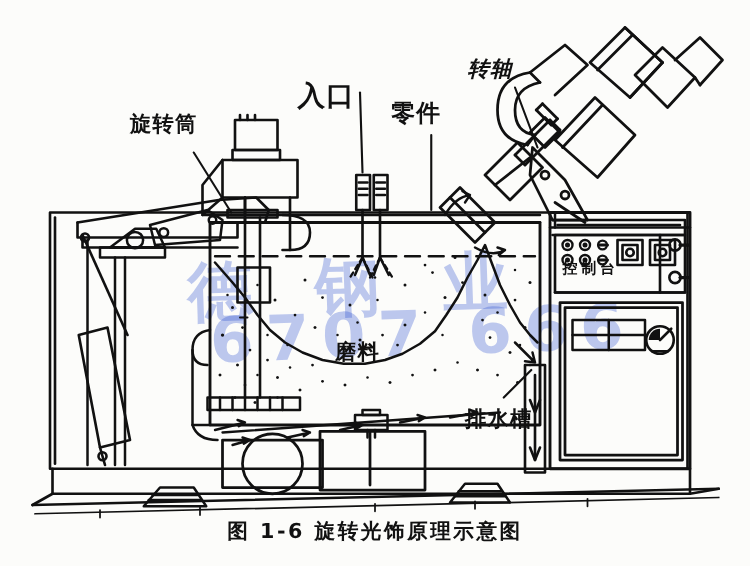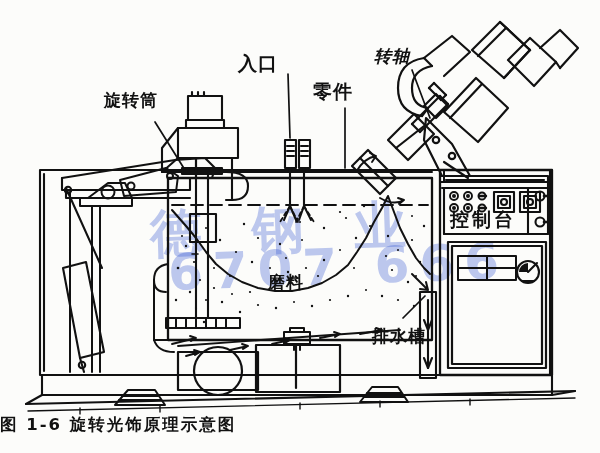--- a/index.html
+++ b/index.html
@@ -3,21 +3,21 @@
 <meta charset="utf-8">
 <style>
   html,body{margin:0;padding:0;background:#fdfdfb;}
   body{width:600px;height:453px;position:relative;overflow:hidden;
        font-family:"DejaVu Sans","Liberation Sans",sans-serif;}
   #stage{position:absolute;left:0;top:0;width:600px;height:453px;background:#fcfcfa;}
   svg#dia{position:absolute;left:0;top:0;width:600px;height:453px;}
   .lbl{position:absolute;font-family:"DejaVu Sans","Liberation Sans",sans-serif;
        color:#111;white-space:pre;line-height:1.18;letter-spacing:1px;}
   .lbl-b{font-weight:700;}
-  #cap{position:absolute;left:0;top:414px;width:600px;
+  #cap{position:absolute;left:0;top:414px;width:600px;text-align:center;
        font-size:16.5px;font-weight:700;color:#111;letter-spacing:2px;}
   .wm{position:absolute;color:#2a4fd0;opacity:.30;font-weight:700;
       pointer-events:none;user-select:none;}
 </style>
 </head>
 <body>
 
 <div id="stage">
 
   <div class="wm" style="left:150px;top:195px;font-size:52px;letter-spacing:16px;transform:rotate(-2deg);">德 钢 业</div>
@@ -383,27 +383,27 @@
         <path d="M288,74 L290,138"></path>
         <path d="M345,108 L345,168"></path>
         <path d="M412,70 L430,118"></path>
         <path d="M403,318 L425,296"></path>
       </g>
     </g>
   </svg>
 
   <div class="lbl lbl-b" style="left:104px;top:90px;font-size:17px;">旋转筒</div>
 
-  <div class="lbl lbl-b" style="left:238px;top:52px;font-size:19px;">入口</div>
+  <div class="lbl lbl-b" style="left:238px;top:65px;font-size:22px;">入口</div>
 
   <div class="lbl lbl-b" style="left:313px;top:80px;font-size:19px;">零件</div>
 
   <div class="lbl lbl-b" style="left:374px;top:46px;font-size:17px;font-style:italic;">转轴</div>
 
   <div class="lbl lbl-b" style="left:268px;top:224px;font-size:17px;margin-top:48px;">磨料</div>
 
-  <div class="lbl lbl-b" style="left:450px;top:208px;font-size:19px;letter-spacing:3px;">控制台</div>
+  <div class="lbl lbl-b" style="left:450px;top:208px;font-size:12px;letter-spacing:3px;font-family:Liberation Mono, monospace;">控制台</div>
 
   <div class="lbl lbl-b" style="left:372px;top:326px;font-size:17px;">排水槽</div>
 
   <div id="cap">图 1-6   旋转光饰原理示意图</div>
 
 </div>
 
 </body></html>

